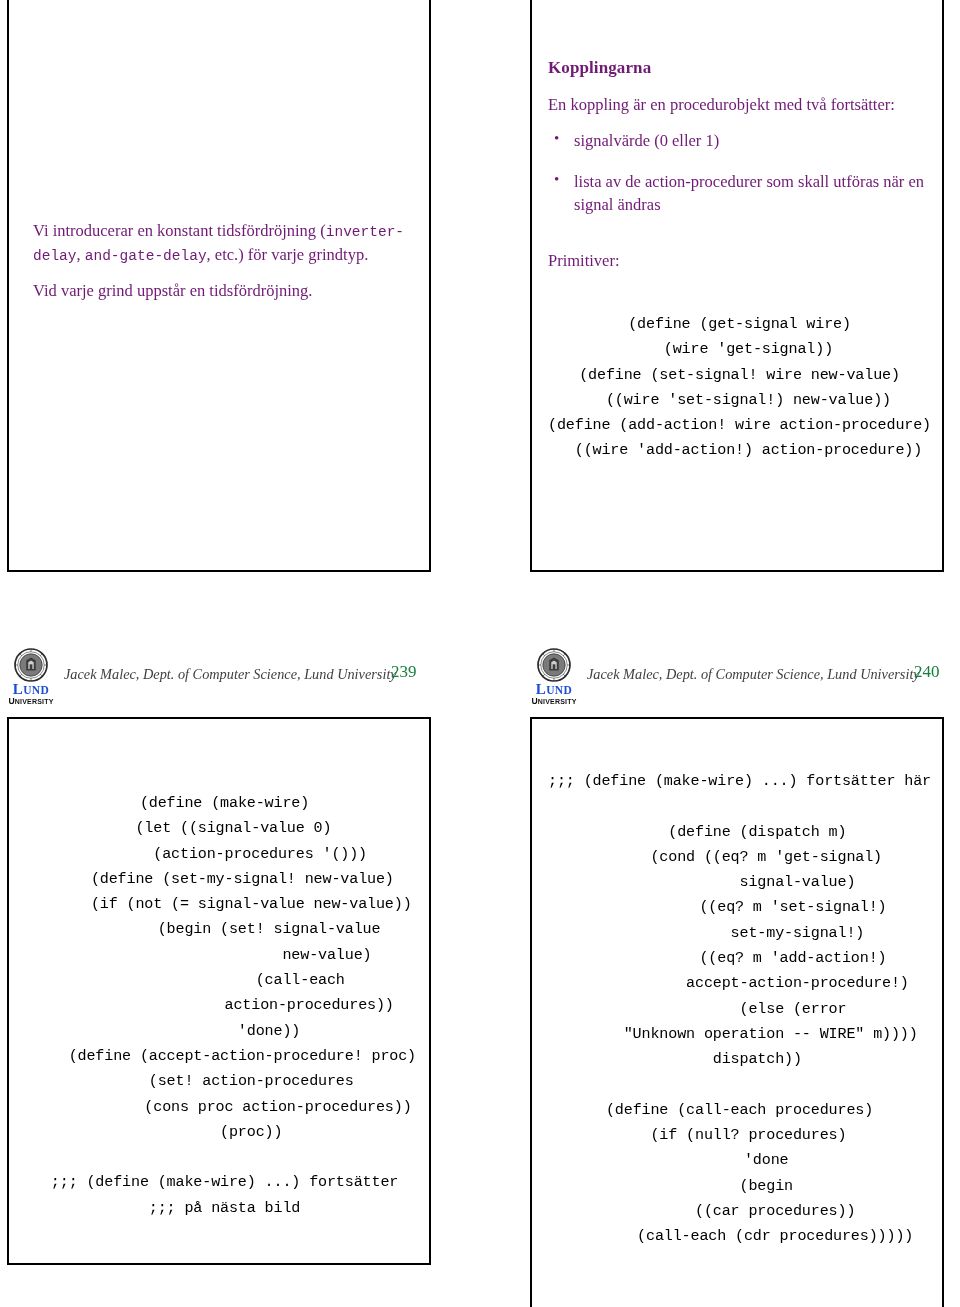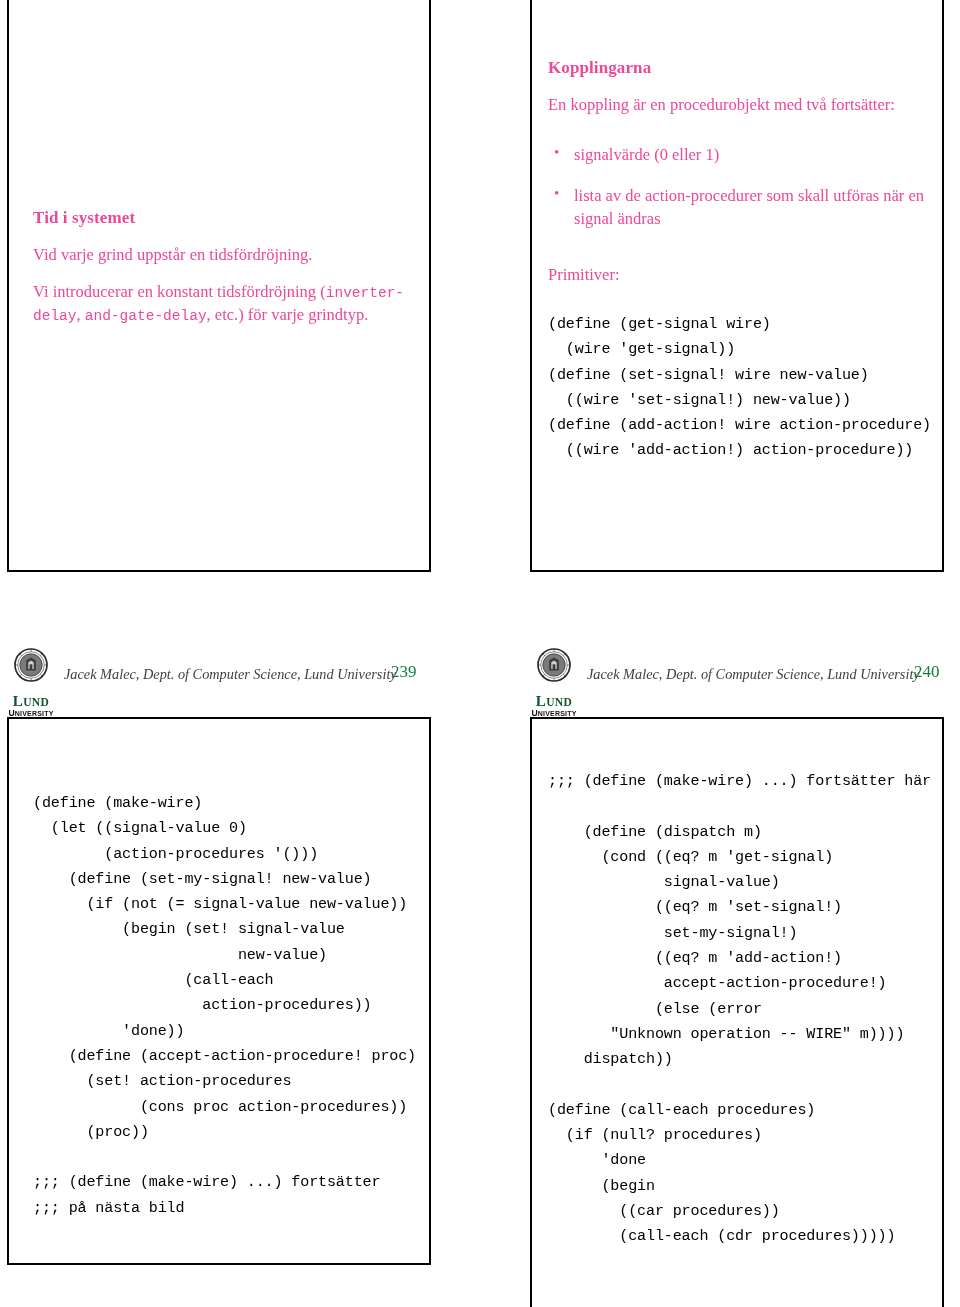--- a/index.html
+++ b/index.html
@@ -39,21 +39,21 @@
   #slide-top-right  { left: 530px; top: -34px;  width: 414px; height: 606px; }
   #slide-bottom-left  { left: 7px;   top: 717px; width: 424px; height: 548px; }
   #slide-bottom-right { left: 530px; top: 717px; width: 414px; height: 670px; }
 
   
   .body-text {
     position: absolute;
     font-family: "Liberation Serif", "DejaVu Serif", serif;
     font-size: 16.5px;
     line-height: 1.42;
-    color: #ec4899;
+    color: #701a75;
   }
   .slide-title {
     font-weight: bold;
     font-size: 17px;
     letter-spacing: 0.1px;
   }
   .para { margin-top: 13px; }
   .mono-inline {
     font-family: "Liberation Mono", "DejaVu Sans Mono", monospace;
     font-size: 14.5px;
@@ -79,20 +79,21 @@
 
   pre.code {
     position: absolute;
     margin: 0;
     font-family: "Liberation Mono", "DejaVu Sans Mono", monospace;
     font-size: 15.1px;
     line-height: 25.3px;
     letter-spacing: -0.15px;
     color: #000;
     white-space: pre;
+    text-align: center;
   }
 
   
   .footer {
     position: absolute;
     height: 58px;
   }
   .footer .seal-wrap {
     position: absolute;
     left: 0;
@@ -105,22 +106,22 @@
     height: 34px;
     display: block;
     margin: 0 auto;
   }
   .lund-word {
     font-family: "Liberation Serif", "DejaVu Serif", serif;
     font-weight: bold;
     font-size: 15px;
     line-height: 13px;
     letter-spacing: 0.4px;
-    margin-top: 13px;
-    color: #14532d;
+    margin-top: 1px;
+    color: #1d4ed8;
   }
   .lund-word .small { font-size: 11.5px; }
   .univ-word {
     font-family: Liberation Sans, sans-serif;
     font-weight: bold;
     font-size: 8.6px;
     line-height: 9px;
     letter-spacing: 0.2px;
     color: #111;
   }
@@ -150,33 +151,32 @@
   #footer-left .footer-page  { left: 385px; }
   #footer-right .footer-text { left: 58px; }
   #footer-right .footer-page { left: 385px; }
 </style>
 </head>
 <body>
 
 <div class="slide top-clip" id="slide-top-left">
   <div class="slide-inner">
     <div class="body-text" style="left:24px; top:240px; width:374px;">
-      <div class="slide-title">Tid i systemet</div>
+      <div class="para"><span>Vi introducerar en konstant tidsfördröjning (</span><span class="mono-inline">inverter-delay</span><span>, </span><span class="mono-inline">and-gate-delay</span><span>, etc.) för varje grindtyp.</span></div>
       <div class="para"><span>Vid varje grind uppstår en tidsfördröjning.</span></div>
-      <div class="para"><span>Vi introducerar en konstant tidsfördröjning (</span><span class="mono-inline">inverter-delay</span><span>, </span><span class="mono-inline">and-gate-delay</span><span>, etc.) för varje grindtyp.</span></div>
     </div>
   </div>
 </div>
 
 <div class="slide top-clip" id="slide-top-right">
   <div class="slide-inner">
     <div class="body-text" style="left:16px; top:90px; width:380px;">
       <div class="slide-title">Kopplingarna</div>
       <div class="para">En koppling är en procedurobjekt med två fortsätter:</div>
-      <ul class="bullets" style="margin-top:26px;font-family:Liberation Serif, serif;">
+      <ul class="bullets" style="margin-top:12px;font-family:Liberation Serif, serif;">
         <li>signalvärde (0 eller 1)</li>
         <li>lista av de action-procedurer som skall utföras när en signal ändras</li>
       </ul>
       <div style="margin-top:32px;">Primitiver:</div>
     </div>
     <pre class="code" style="left:16px; top:346px;">(define (get-signal wire)
   (wire 'get-signal))
 (define (set-signal! wire new-value)
   ((wire 'set-signal!) new-value))
 (define (add-action! wire action-procedure)

